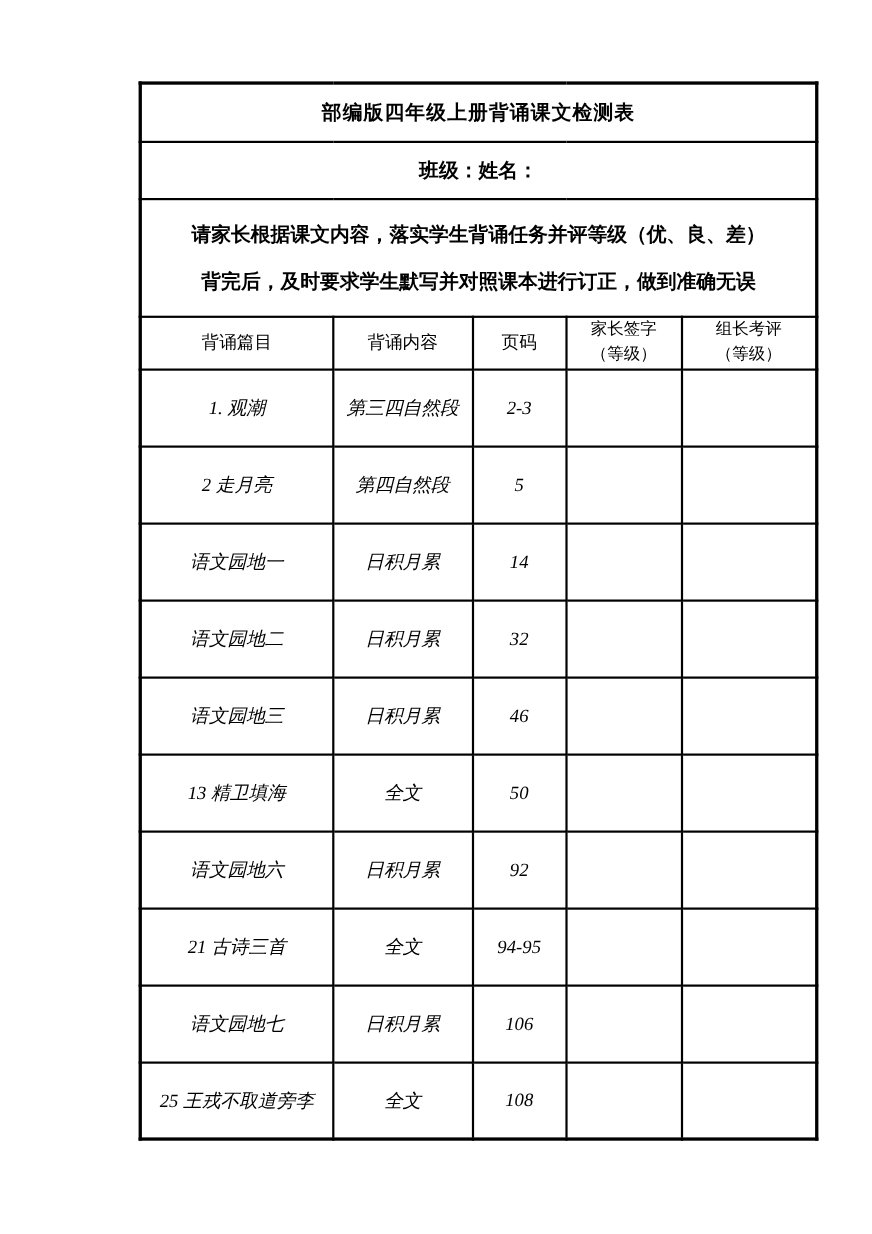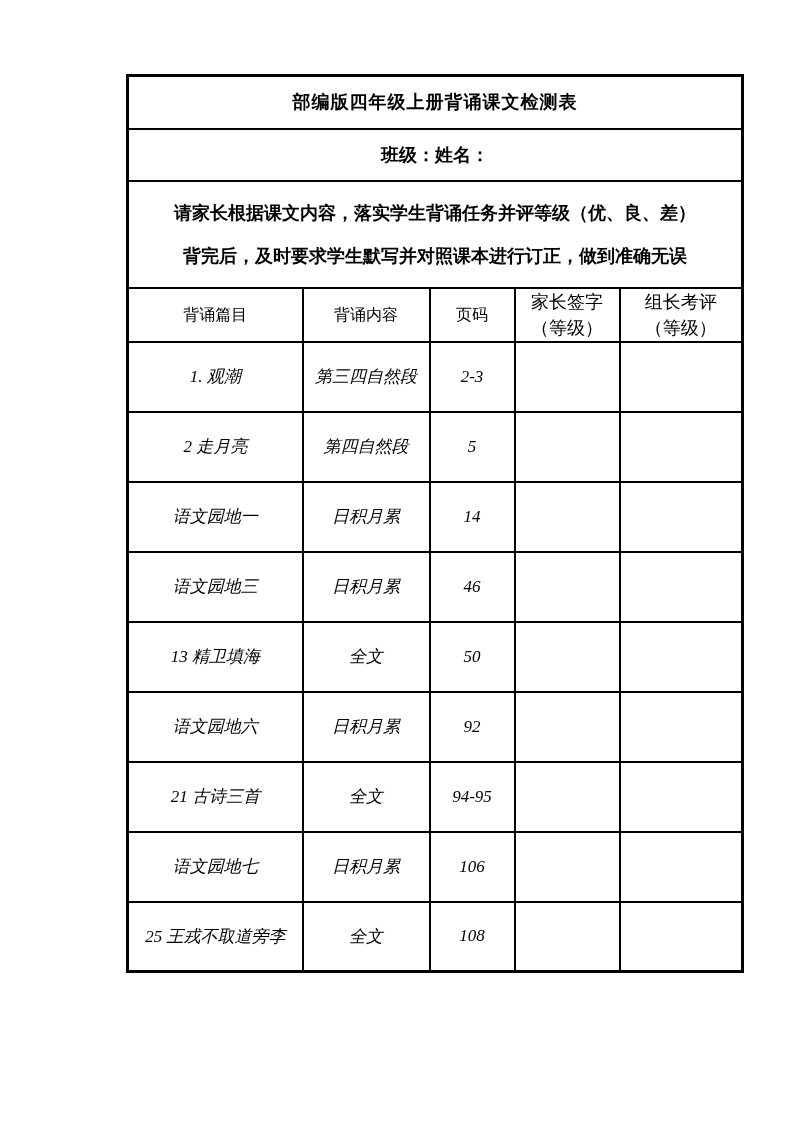--- a/index.html
+++ b/index.html
@@ -61,21 +61,21 @@
     font-size: 18px;
   }
   .instr-line { white-space: nowrap; }
 
   tr.r-head td {
     font-size: 16px;
     font-weight: 400;
     line-height: 1.45;
   }
   tr.r-head td.two-line {
-    font-size: 18px;
+    font-size: 15px;
   }
   tr.data-row td {
     font-size: 17px;
     font-weight: 400;
     white-space: nowrap;
   }
 </style>
 </head>
 <body>
 
@@ -149,20 +149,27 @@
           <td></td>
         </tr>
         <tr class="data-row">
           <td>语文园地一</td>
           <td>日积月累</td>
           <td>14</td>
           <td></td>
           <td></td>
         </tr>
         <tr class="data-row">
+          <td>语文园地二</td>
+          <td>日积月累</td>
+          <td>32</td>
+          <td></td>
+          <td></td>
+        </tr>
+        <tr class="data-row">
           <td>语文园地三</td>
           <td>日积月累</td>
           <td>46</td>
           <td></td>
           <td></td>
         </tr>
         <tr class="data-row">
           <td>13 精卫填海</td>
           <td>全文</td>
           <td>50</td>

